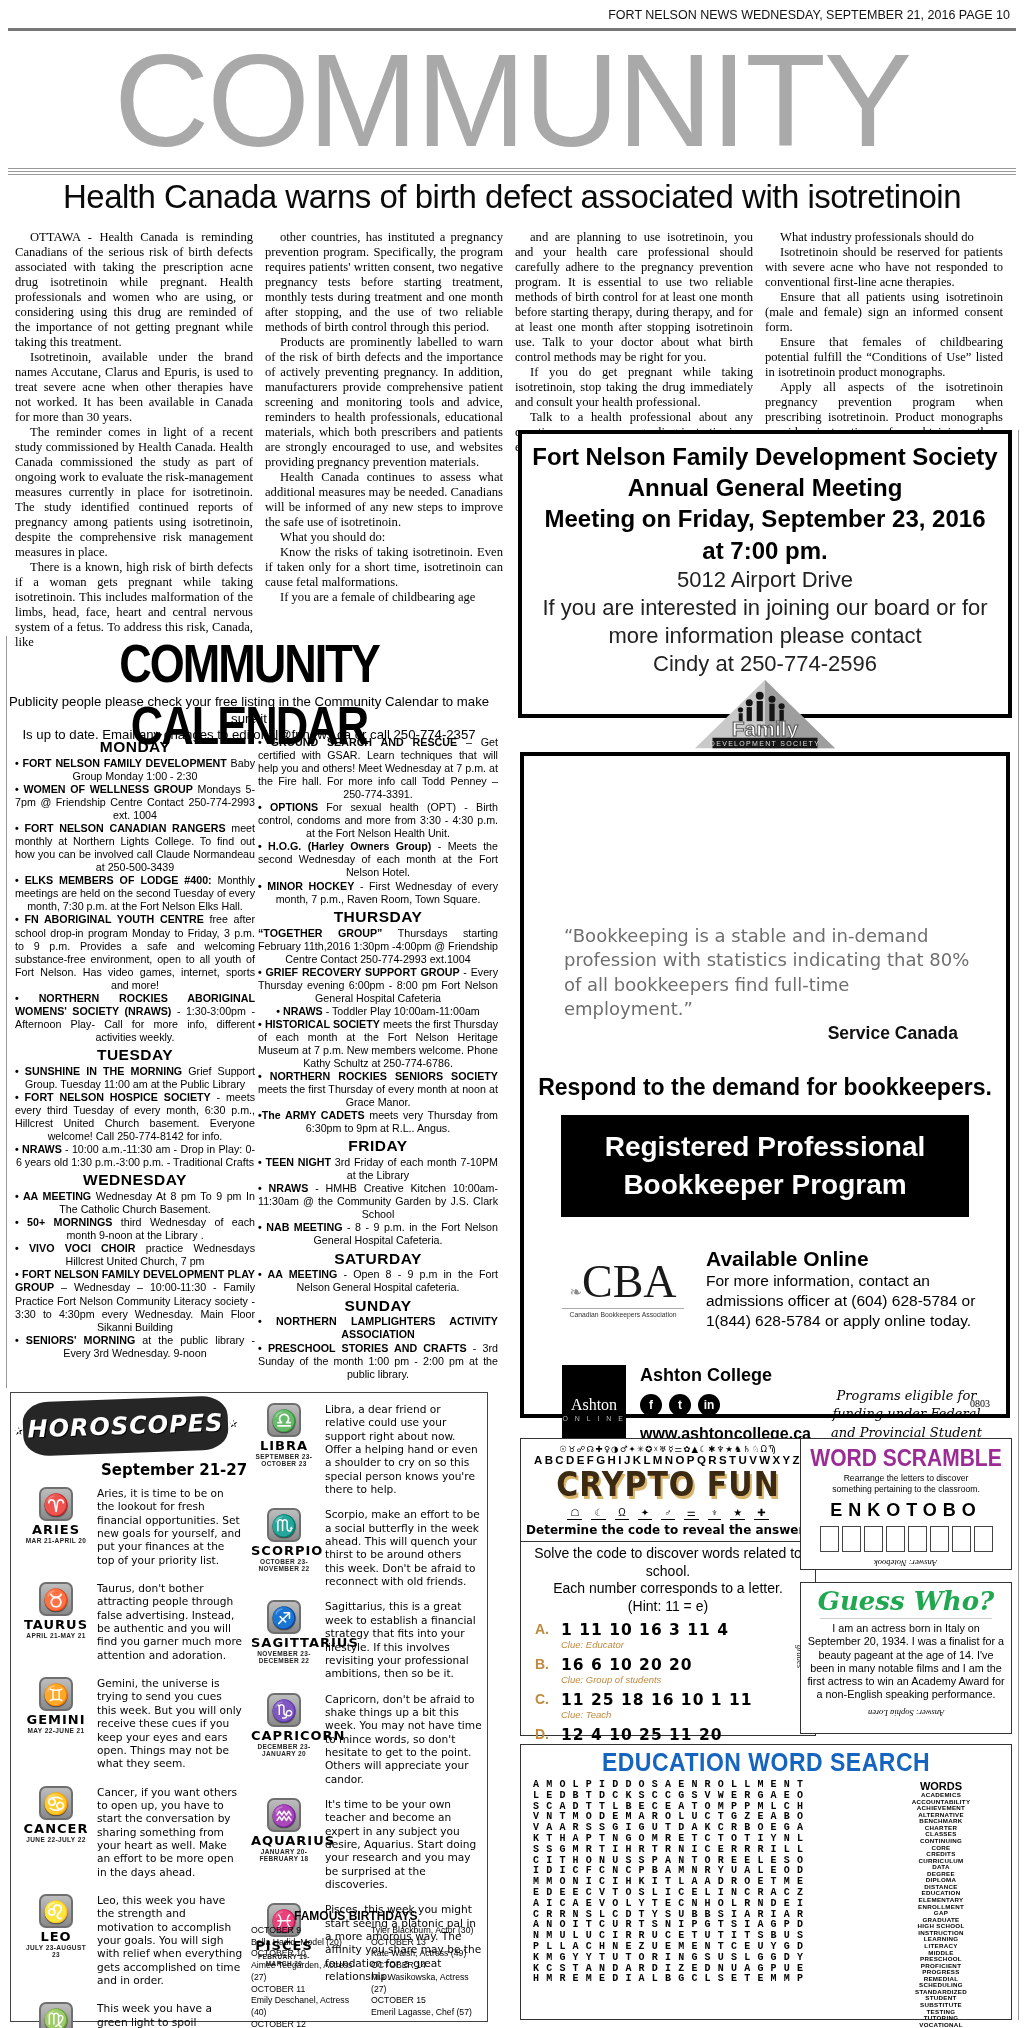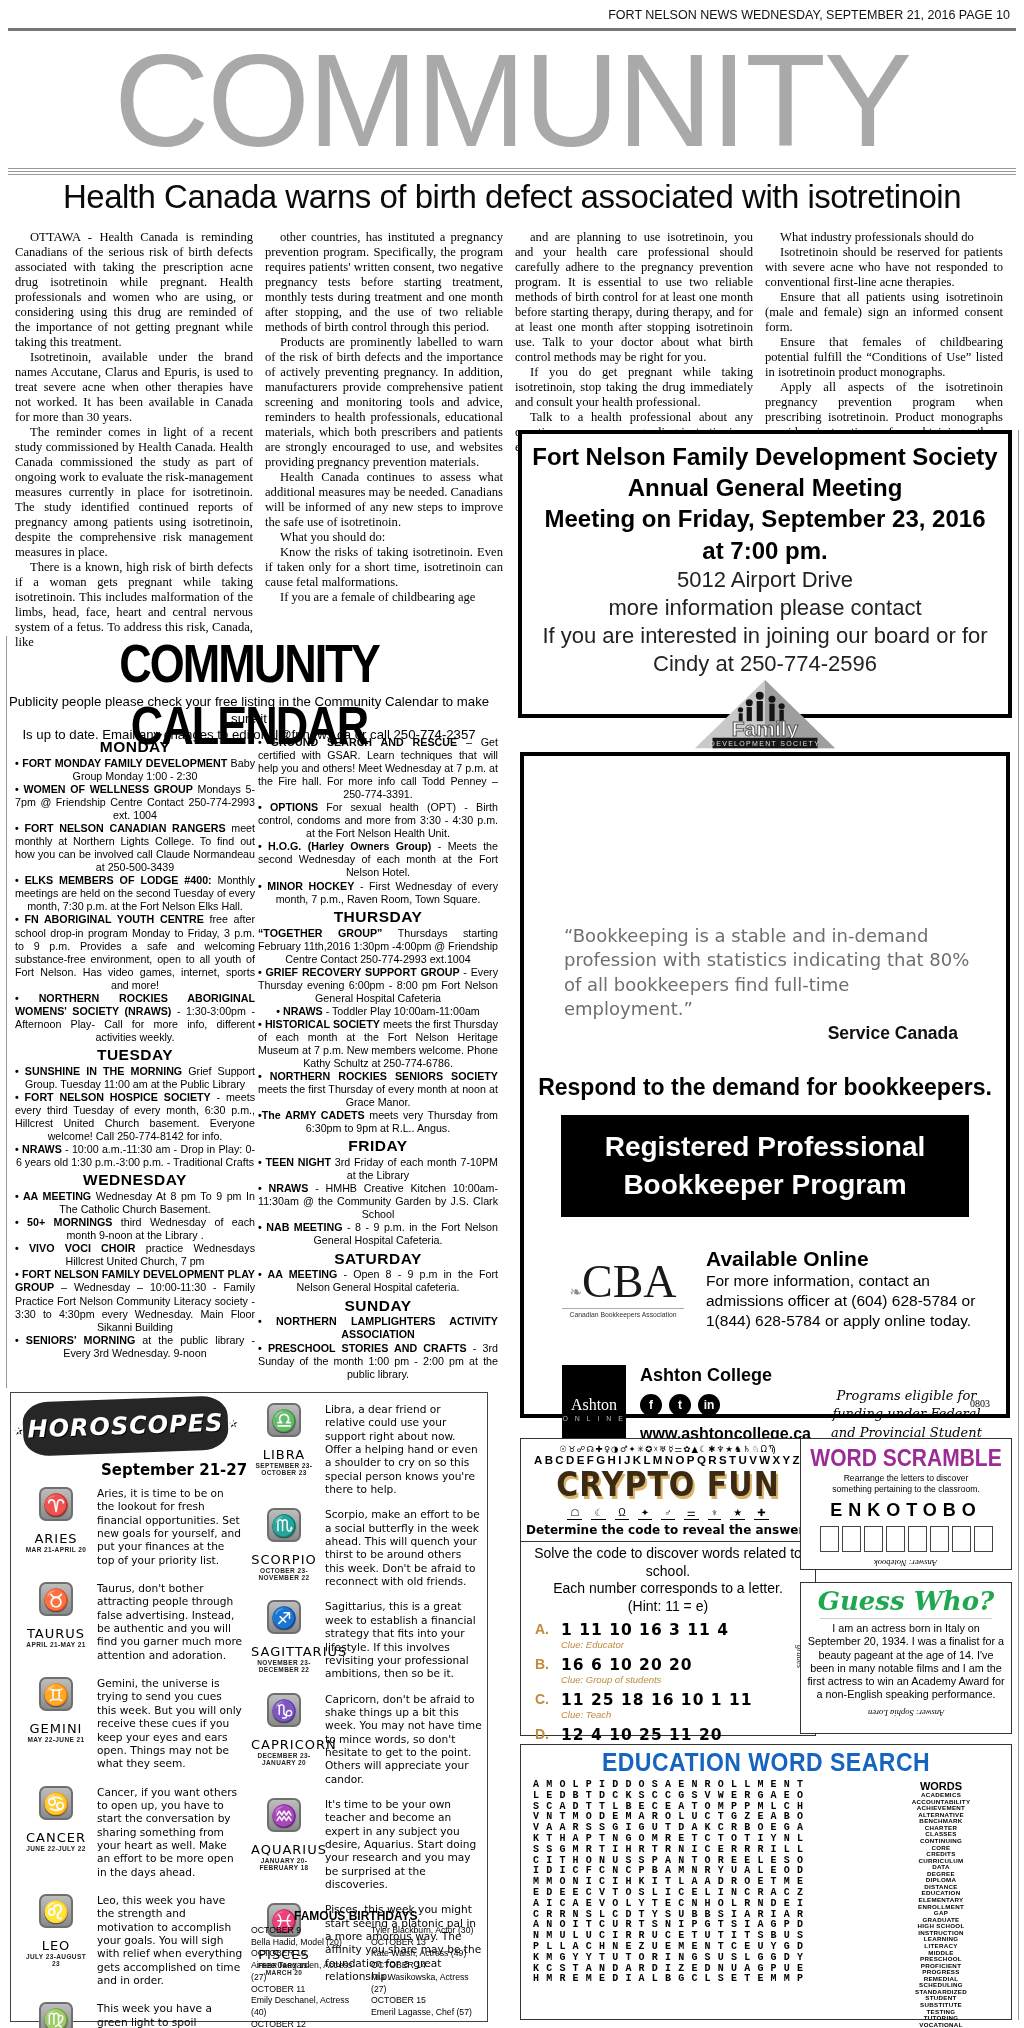--- a/index.html
+++ b/index.html
@@ -76,21 +76,21 @@
   .horo-star{font-size:11px;margin:0 4px;color:#fff;}
   .horo-week{position:absolute;left:90px;top:68px;font-weight:700;font-size:15px;
              font-family:"DejaVu Sans",sans-serif;}
   .horo-left{position:absolute;left:12px;top:94px;width:220px;display:flex;flex-direction:column;gap:15px;}
   .horo-right{position:absolute;left:240px;top:10px;width:232px;display:flex;flex-direction:column;gap:12px;}
   .sign-row{display:flex;gap:8px;}
   .sign-id{width:66px;text-align:center;flex-shrink:0;}
   .sign-icon{width:34px;height:34px;margin:0 auto;background:linear-gradient(#bdbdbd,#8a8a8a);
      border:2px solid #6f6f6f;border-radius:7px;color:#fff;font-size:21px;line-height:32px;
      text-shadow:0 1px 1px #444;}
-  .sign-name{font-weight:400;font-size:13px;letter-spacing:1px;margin-top:10px;
+  .sign-name{font-weight:700;font-size:13px;letter-spacing:1px;margin-top:1px;
              font-family:"DejaVu Sans",sans-serif;}
   .sign-dates{font-size:6.5px;font-weight:700;letter-spacing:.4px;color:#222;}
   .sign-text{font-size:10.6px;line-height:1.26;font-family:"DejaVu Sans",sans-serif;text-align:left;}
   .fb{margin-top:8px;}
   .fb-title{font-weight:700;font-size:12px;padding-left:43px;}
   .fb-cols{display:flex;gap:8px;margin-top:2px;}
   .fb-col{flex:1;font-size:8.7px;line-height:1.35;}
 
   .crypto{position:absolute;left:520px;top:1438px;width:296px;height:298px;border:1.5px solid #333;
           text-align:center;background:#fff;}
@@ -184,22 +184,22 @@
       <div class="para" data-interactable="false">Ensure that females of childbearing potential fulfill the “Conditions of Use” listed in isotretinoin product monographs.</div>
       <div class="para" data-interactable="false">Apply all aspects of the isotretinoin pregnancy prevention program when prescribing isotretinoin. Product monographs provide instructions for obtaining these materials either in hard copy or online.</div>
     </div>
 
   <div class="agm" data-interactable="false">
     <div class="agm-l-bold agm-first" data-interactable="false">Fort Nelson Family Development Society</div>
     <div class="agm-l-bold" data-interactable="false">Annual General Meeting</div>
     <div class="agm-l-bold" data-interactable="false">Meeting on Friday, September 23, 2016</div>
     <div class="agm-l-bold" data-interactable="false">at 7:00 pm.</div>
     <div class="agm-l" data-interactable="false">5012 Airport Drive</div>
+    <div class="agm-l" data-interactable="false">If you are interested in joining our board or for</div>
     <div class="agm-l" data-interactable="false">more information please contact</div>
-    <div class="agm-l" data-interactable="false">If you are interested in joining our board or for</div>
     <div class="agm-l" data-interactable="false">Cindy at 250-774-2596</div>
     <svg class="agm-logo" data-interactable="false" width="140" height="70" viewBox="0 0 160 80">
       <polygon points="80,0 160,78 0,78" fill="#c9c9c9"></polygon>
       <polygon points="80,0 160,78 80,78" fill="#9e9e9e"></polygon>
       <g fill="#141414">
         <circle cx="62" cy="26" r="4"></circle>
           <rect x="59" y="31" width="6" height="16"></rect>
         <circle cx="74" cy="18" r="4.5"></circle>
           <rect x="70.5" y="24" width="7" height="23"></rect>
         <circle cx="88" cy="22" r="4"></circle>
@@ -215,21 +215,21 @@
     </svg>
   </div>
 
   <div class="cal-title" data-interactable="false">COMMUNITY CALENDAR</div>
   <div class="cal-sub" data-interactable="false">
     <div data-interactable="false">Publicity people please check your free listing in the Community Calendar to make sure it</div>
     <div data-interactable="false">Is up to date.  Email any changes to editorial@fnnews.ca or call 250-774-2357</div>
   </div>
   <div class="cal-col cal-left" data-interactable="false">
       <div class="day" data-interactable="false">MONDAY</div>
-      <div class="e" data-interactable="false"><b>•  FORT  MONDAY  FAMILY  DEVELOPMENT</b> Baby Group Monday 1:00 - 2:30</div>
+      <div class="e" data-interactable="false"><b>•  FORT  NELSON  FAMILY  DEVELOPMENT</b> Baby Group Monday 1:00 - 2:30</div>
       <div class="e" data-interactable="false"><b>•  WOMEN  OF  WELLNESS  GROUP</b> Mondays 5-7pm @ Friendship Centre Contact 250-774-2993 ext. 1004</div>
       <div class="e" data-interactable="false"><b>• FORT NELSON CANADIAN RANGERS</b> meet monthly at Northern Lights College.  To find out how you can be involved call Claude Normandeau at 250-500-3439</div>
       <div class="e" data-interactable="false"><b>• ELKS MEMBERS OF LODGE #400:</b>  Monthly meetings are held on the second Tuesday of every month, 7:30 p.m. at the Fort Nelson Elks Hall.</div>
       <div class="e" data-interactable="false"><b>• FN ABORIGINAL YOUTH CENTRE</b> free after school drop-in program Monday to Friday, 3 p.m. to 9 p.m.  Provides a safe and welcoming substance-free environment, open to all youth of Fort Nelson.  Has video games, internet, sports and more!</div>
       <div class="e" data-interactable="false"><b>•  NORTHERN  ROCKIES  ABORIGINAL WOMENS' SOCIETY (NRAWS)</b> - 1:30-3:00pm - Afternoon Play- Call for more info, different activities weekly.</div>
       <div class="day" data-interactable="false">TUESDAY</div>
       <div class="e" data-interactable="false"><b>• SUNSHINE IN THE MORNING</b> Grief Support Group. Tuesday 11:00 am at the Public Library</div>
       <div class="e" data-interactable="false"><b>• FORT NELSON HOSPICE SOCIETY</b> - meets every third Tuesday of every month, 6:30 p.m., Hillcrest United Church basement. Everyone welcome!  Call 250-774-8142 for info.</div>
       <div class="e" data-interactable="false"><b>• NRAWS</b> - 10:00 a.m.-11:30 am - Drop in Play: 0-6 years old  1:30 p.m.-3:00 p.m.  - Traditional Crafts</div>
       <div class="day" data-interactable="false">WEDNESDAY</div>

